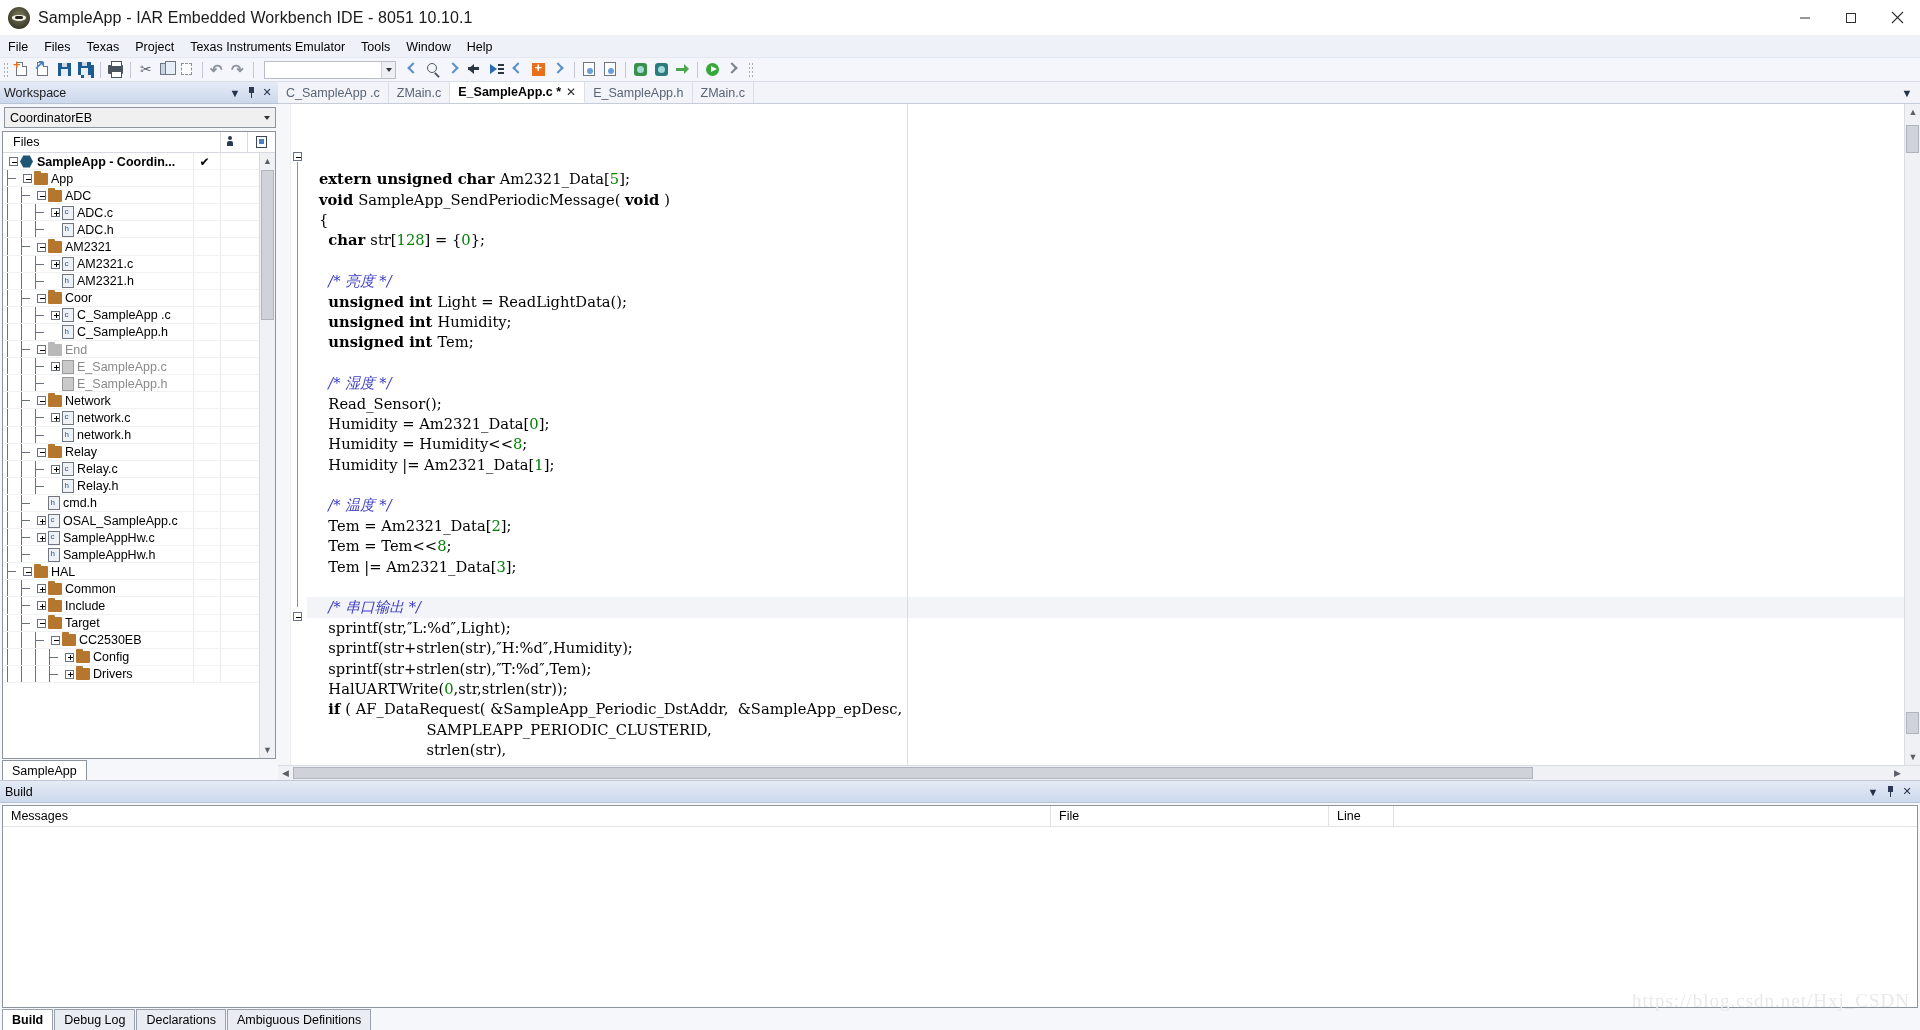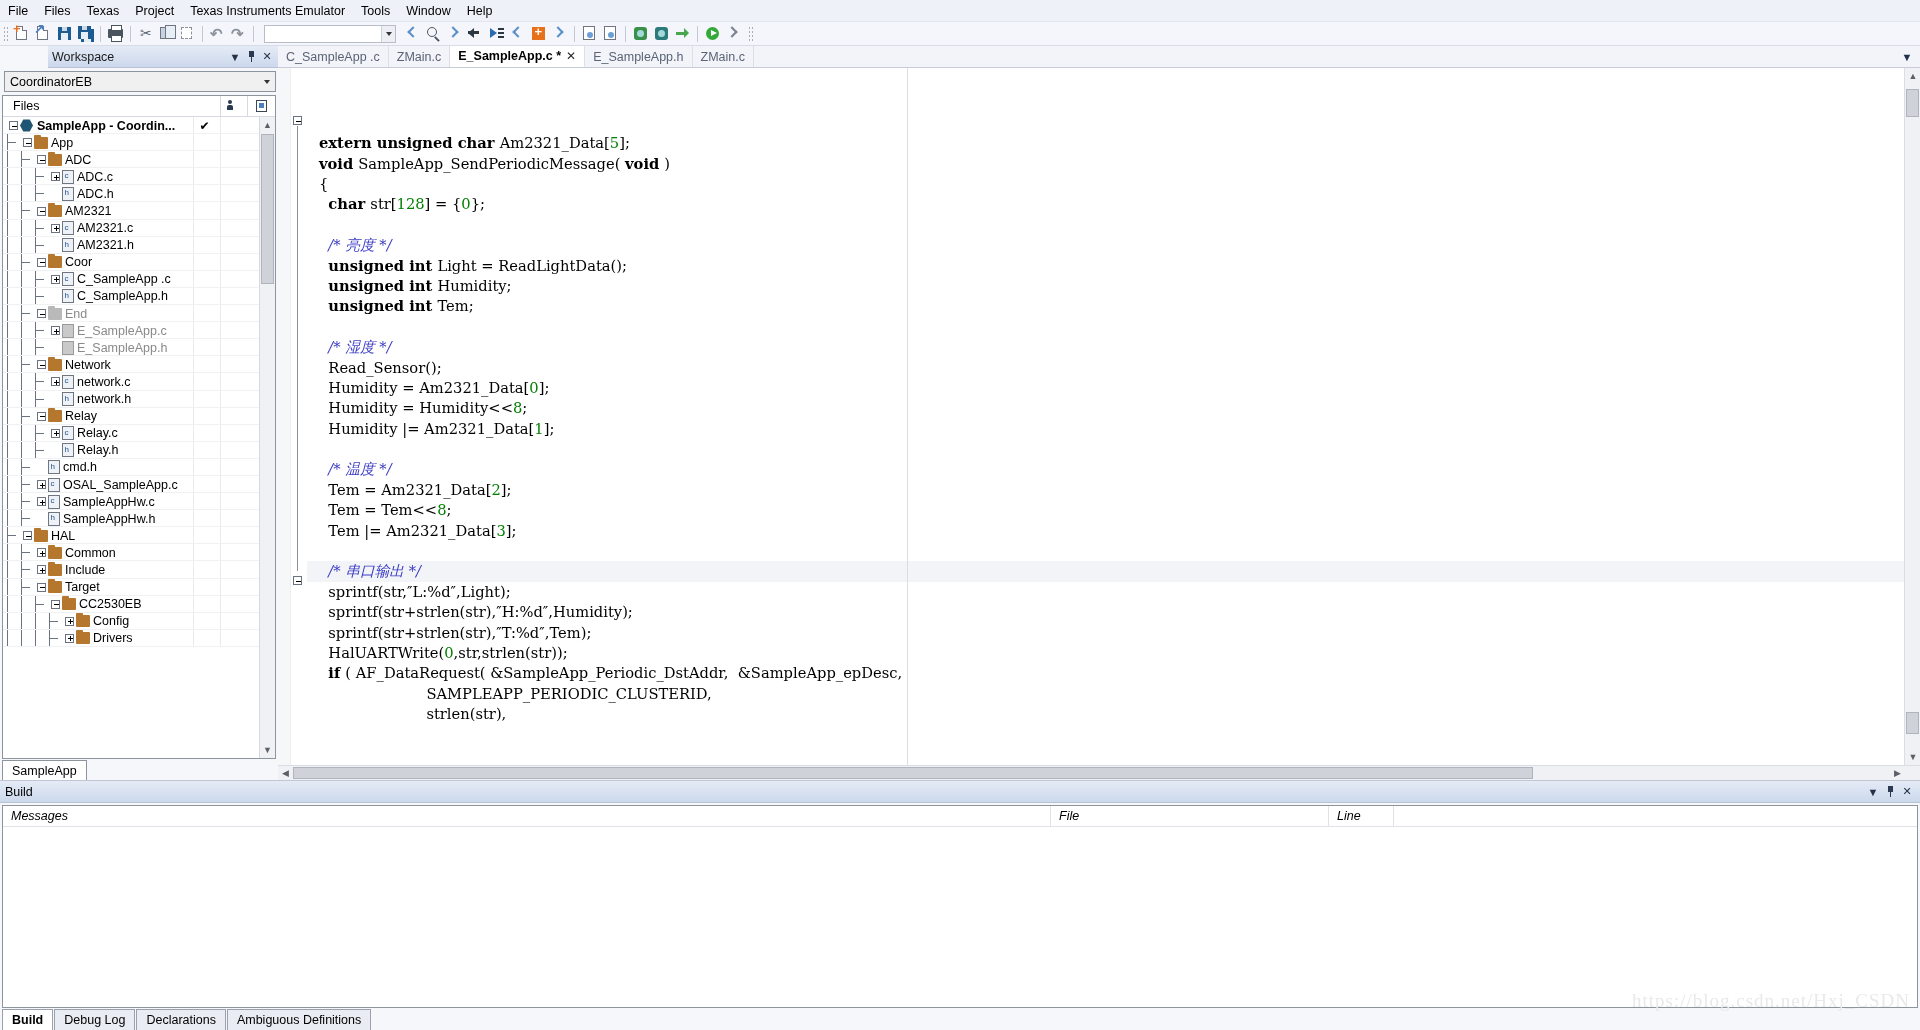--- a/index.html
+++ b/index.html
@@ -109,21 +109,20 @@
 
   
   .mainrow { flex: 1 1 auto; display: flex; min-height: 0; background:#fff;}
   .leftcol { width: 278px; min-width:278px; display:flex; flex-direction:column; background:#f6f7fa; }
 
   .panel-header {
     height: 22px; display:flex; align-items:center;
     background: linear-gradient(to bottom,#e5ebf6,#ccd8ec);
     font-size: 12.5px; color:#1b1b1b; padding-left:4px;
     border-bottom:1px solid #b9c3d4;
-    margin-left:48px;
   }
   .panel-header .ph-title { }
   .panel-header .ph-ctrls { margin-left:auto; display:flex; align-items:center; gap:2px; padding-right:4px;}
   .ph-ico { width:14px; height:16px; display:flex; align-items:center; justify-content:center; color:#23324a; font-size:11px;}
   .pin-ico { width:9px;height:11px;position:relative;}
   .pin-ico:before{content:"";position:absolute;left:2px;top:0;width:5px;height:6px;background:#2b3a52;}
   .pin-ico:after{content:"";position:absolute;left:4px;top:6px;width:1.5px;height:5px;background:#2b3a52;}
 
   .ws-select-wrap { padding: 3px 2px 3px 4px; }
   .ws-select {
@@ -237,21 +236,21 @@
 
   
   .buildpane { height: 250px; min-height:250px; display:flex; flex-direction:column; background:#f6f7fa; border-top:1px solid #c0c6d2;}
   .build-head {
     height: 22px; display:flex; align-items:center; font-size:12.5px;
     background: linear-gradient(to bottom,#e5ebf6,#ccd8ec); padding-left:5px;
     border-bottom:1px solid #b9c3d4;
   }
   .build-body { flex:1 1 auto; min-height:0; margin:2px 2px 0 2px; border:1px solid #8d949e; background:#fff; display:flex; flex-direction:column; overflow:hidden;}
   .build-cols { height: 21px; display:flex; font-size:12.5px; border-bottom:1px solid #dfe2e8;}
-  .bc { display:flex; align-items:center; padding-left:8px; border-right:1px solid #dfe2e8;font-style:italic; }
+  .bc { display:flex; align-items:center; padding-left:8px; border-right:1px solid #dfe2e8; }
   .bc-msg { width: 1048px; }
   .bc-file { width: 278px; }
   .bc-line { width: 65px; }
   .bc-rest { flex:1 1 auto; border-right:none;}
   .build-lines { flex:1 1 auto; padding: 4px 0 0 8px; font-size:12.5px; line-height:17px; color:#000;}
   .build-tabs { height: 22px; display:flex; align-items:flex-end; padding-left:2px;}
   .btab { height:21px; padding:0 9px; display:flex;align-items:center;font-size:12.5px;color:#000;
     background:#e9ecf2; border:1px solid #9aa1ac; border-bottom:none; margin-right:1px;}
   .btab.active{ background:#fff; font-weight:bold;}
 
@@ -267,20 +266,42 @@
     position:absolute; right:10px; bottom:18px;
     font-family:"Liberation Serif", serif; font-size:19px; color:#e9e9e9;
     letter-spacing:1px; pointer-events:none; white-space:nowrap;
   }
 </style>
 </head>
 <body>
 
 <div id="app">
 
+  <div class="titlebar">
+    <div class="app-logo"></div>
+    <div class="title-text">SampleApp - IAR Embedded Workbench IDE - 8051 10.10.1</div>
+    <div class="win-ctrls">
+      <div class="win-btn">
+        <svg width="12" height="12" viewBox="0 0 12 12">
+            <line x1="1" y1="6" x2="11" y2="6" stroke="#303030" stroke-width="1"></line>
+          </svg>
+      </div>
+      <div class="win-btn">
+        <svg width="12" height="12" viewBox="0 0 12 12">
+            <rect x="1.5" y="1.5" width="9" height="9" fill="none" stroke="#303030" stroke-width="1"></rect>
+          </svg>
+      </div>
+      <div class="win-btn close">
+        <svg width="13" height="13" viewBox="0 0 13 13">
+            <line x1="1" y1="1" x2="12" y2="12" stroke="#303030" stroke-width="1.1"></line>
+            <line x1="12" y1="1" x2="1" y2="12" stroke="#303030" stroke-width="1.1"></line>
+          </svg>
+      </div>
+    </div>
+  </div>
 
   <div class="menubar">
     <div class="menu-item">File</div>
     <div class="menu-item">Files</div>
     <div class="menu-item">Texas</div>
     <div class="menu-item">Project</div>
     <div class="menu-item">Texas Instruments Emulator</div>
     <div class="menu-item">Tools</div>
     <div class="menu-item">Window</div>
     <div class="menu-item">Help</div>

